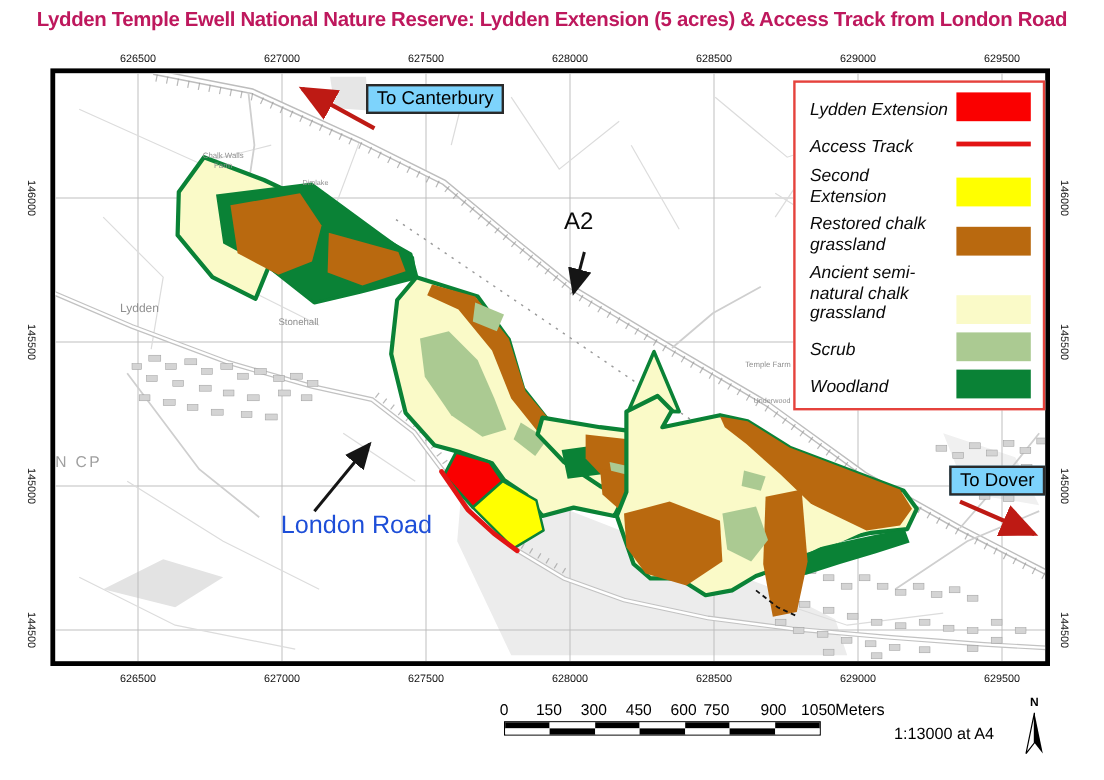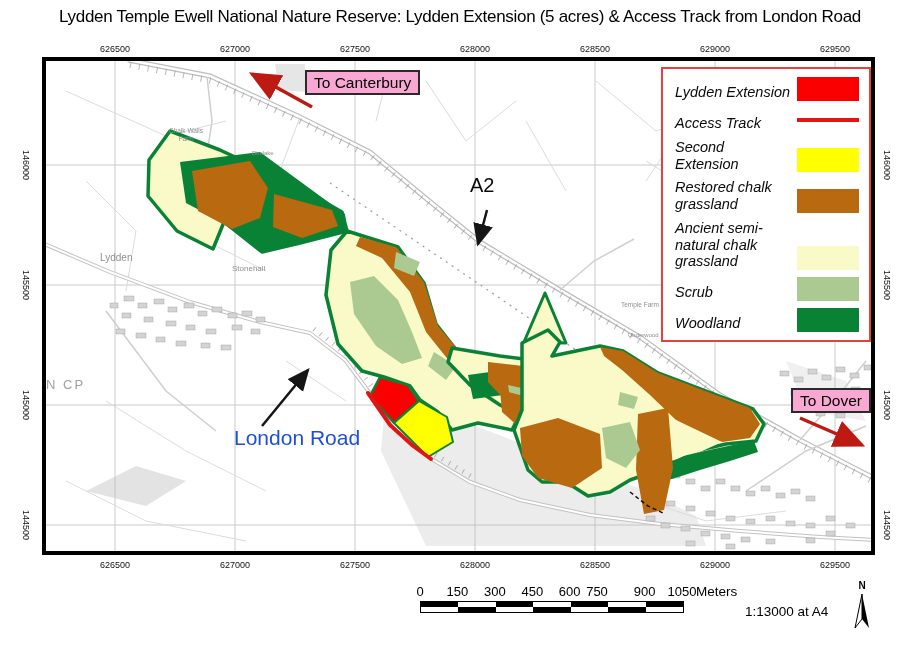--- a/index.html
+++ b/index.html
@@ -1,26 +1,26 @@
 <!DOCTYPE html>
 <html><head>
 <meta charset="utf-8">
 <style>
   html,body{margin:0;padding:0;background:#fff;}
   .page{position:relative;width:920px;height:650px;background:#fff;overflow:hidden;
         font-family:"Liberation Sans",sans-serif;color:#000;}
   .title{position:absolute;top:7px;left:0;right:0;text-align:center;
-         font-size:17px;font-weight:400;letter-spacing:-0.3px;color:#000000;}
+         font-size:17px;font-weight:700;letter-spacing:-0.3px;color:#be185d;}
   .map-frame{position:absolute;left:42px;top:57px;width:825px;height:490px;
              border:4px solid #000;background:#fff;}
   .map-inner{position:absolute;inset:0;overflow:hidden;}
   .coord{position:absolute;font-size:9px;color:#111;white-space:nowrap;
          transform:translateX(-50%);letter-spacing:0;}
   .coord.side{transform:translate(-50%,-50%) rotate(90deg);}
-  .dir-box{position:absolute;background:#f9a8d4;border:2px solid #2a2a2a;
+  .dir-box{position:absolute;background:#7dd3fc;border:2px solid #2a2a2a;
            padding:0 7px;font-size:15.5px;white-space:nowrap;line-height:21px;}
   .plain-label{position:absolute;white-space:nowrap;}
   .a2-label{font-size:20px;color:#0a0a0a;}
   .london-label{font-size:21px;color:#1d4ed8;}
   .tiny{color:#8f8f8f;}
   .legend{position:absolute;left:661px;top:67px;width:210px;height:275px;
           background:#fff;border:2px solid #e5423c;box-sizing:border-box;
           padding:8px 10px 8px 12px;display:flex;flex-direction:column;
           justify-content:space-between;}
   .legend-row{display:flex;align-items:flex-end;font-style:italic;}

